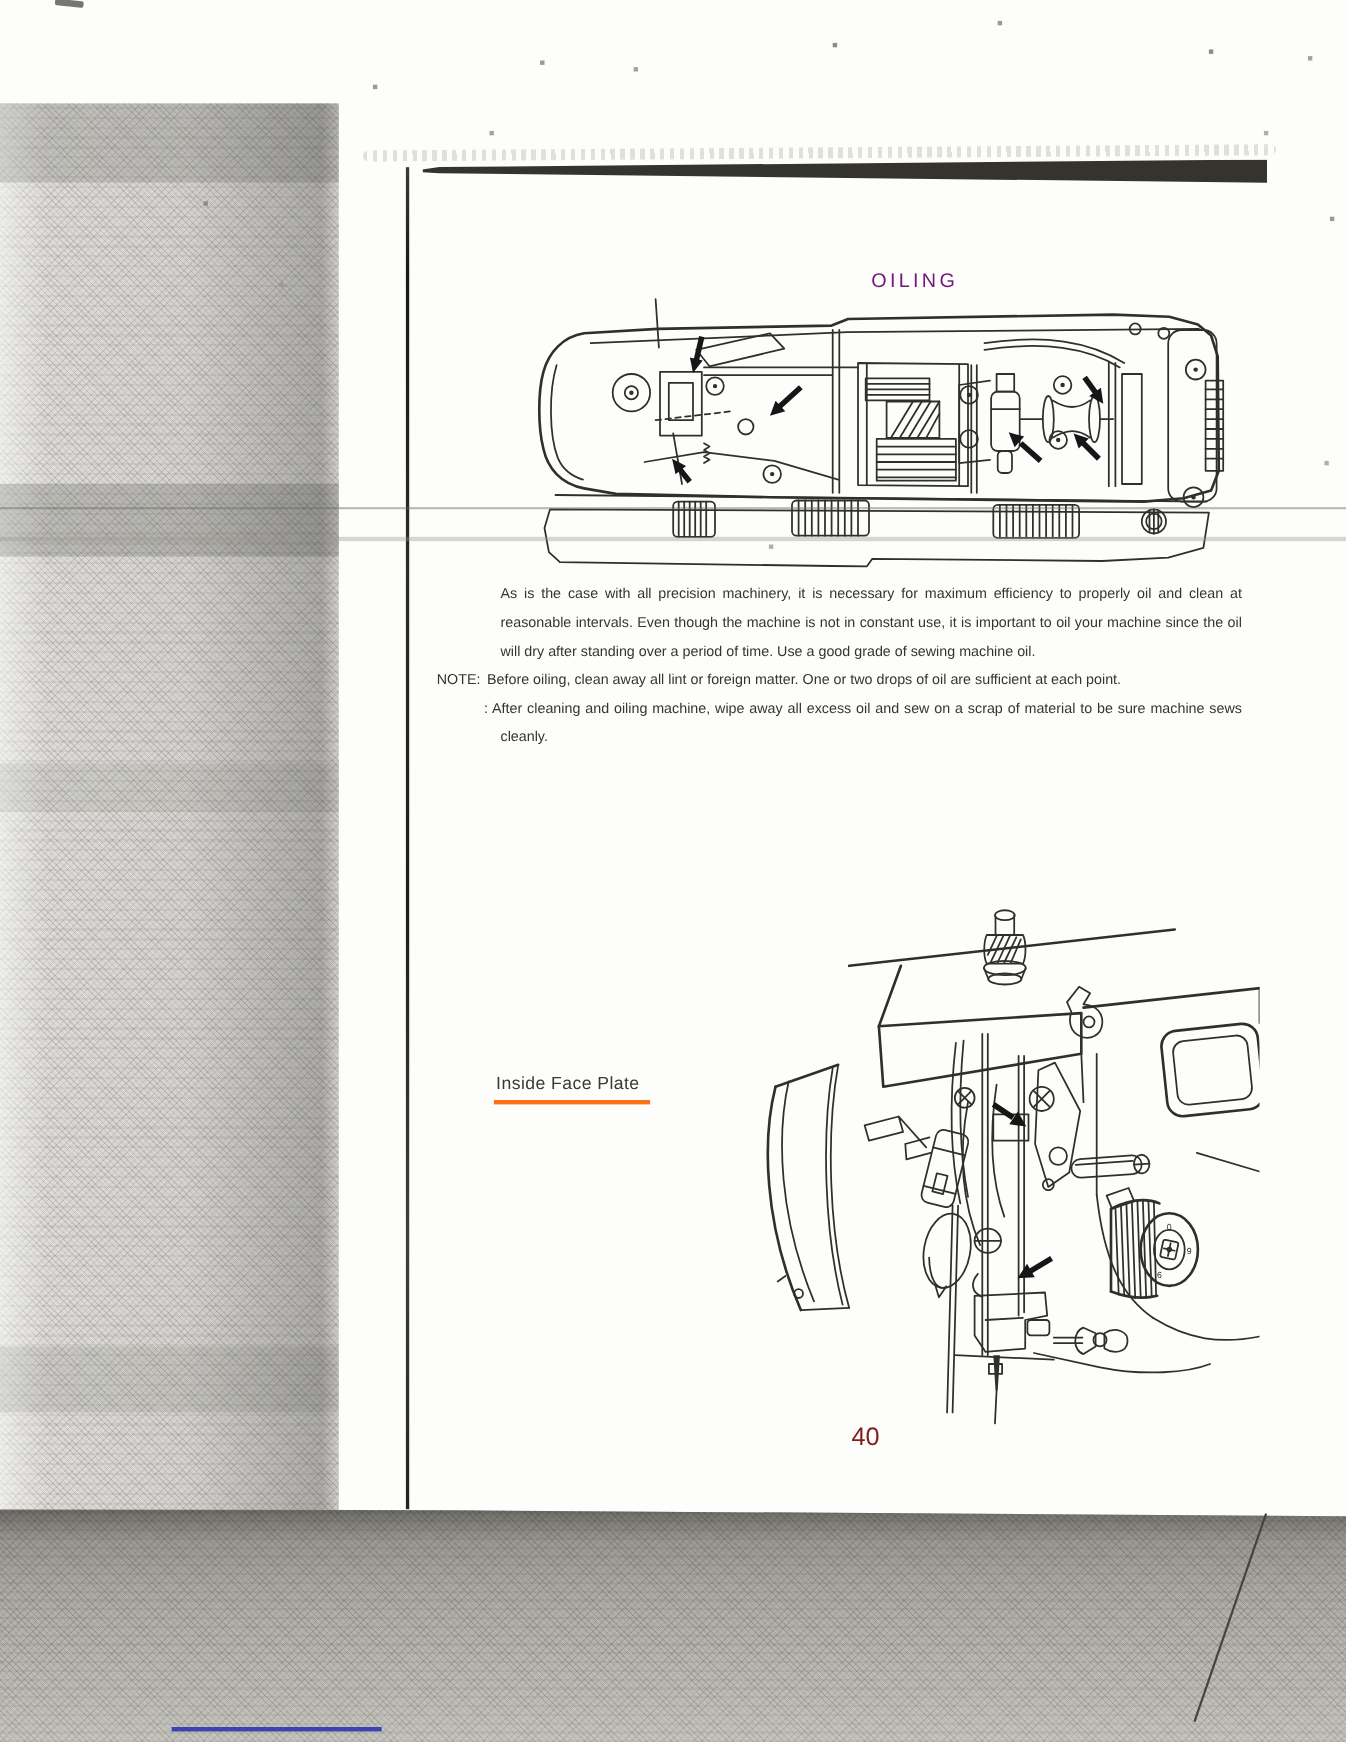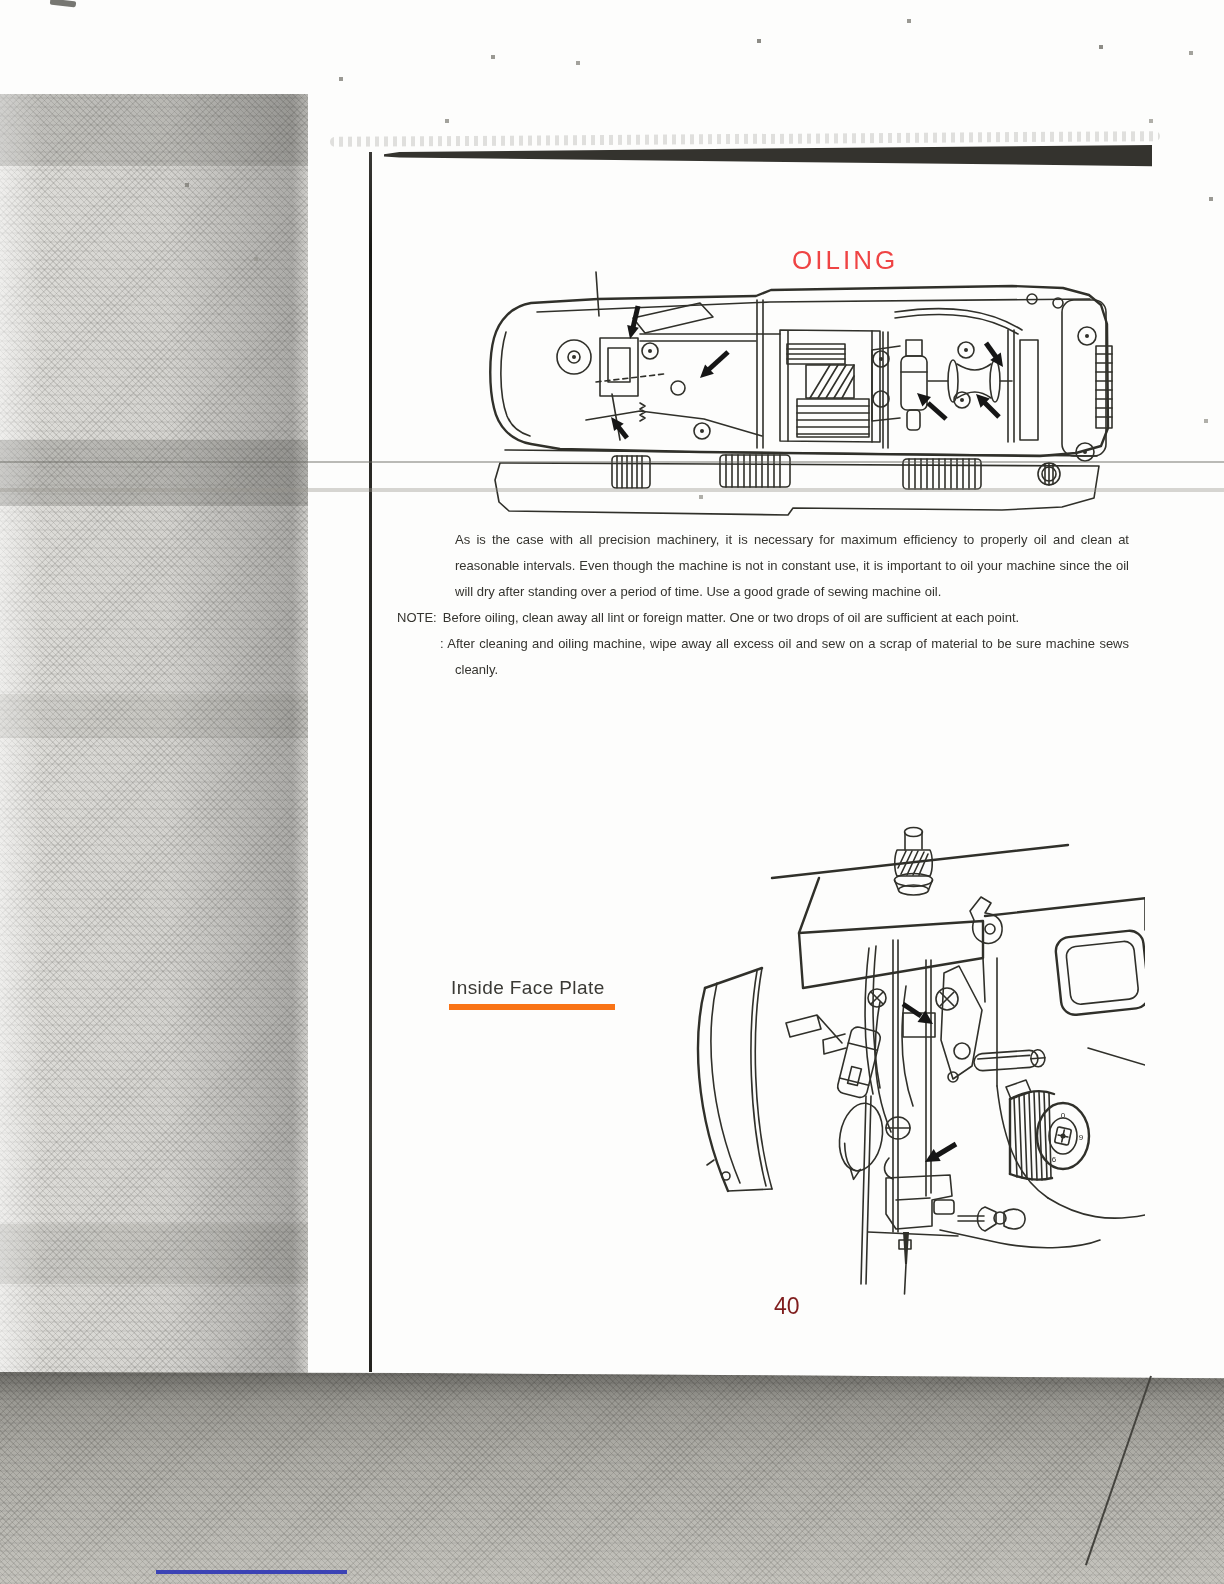--- a/index.html
+++ b/index.html
@@ -67,37 +67,37 @@
       186px 184px 0 1px #8d8c86, 492px 56px 0 1px #9a9993, 577px 62px 0 1px #a3a29c,
       758px 40px 0 1px #8d8c86, 908px 20px 0 1px #9a9993, 1100px 46px 0 1px #8d8c86,
       1190px 52px 0 1px #a3a29c, 1210px 198px 0 1px #9a9993, 446px 120px 0 1px #a3a29c,
       340px 78px 0 1px #9a9993, 1150px 120px 0 1px #b0afa9, 255px 258px 0 1px #9a9993,
       700px 496px 0 1px #b0afa9, 1205px 420px 0 1px #b0afa9;
   }
   
   .content{z-index:3;}
   #page-title{
     position:absolute; left:792px; top:245px; z-index:3;
-    font-size:26px; letter-spacing:3px; color:#ef4444;
+    font-size:18px; letter-spacing:3px; color:#701a75;
   }
   #fig-top{position:absolute; left:478px; top:270px; z-index:3;}
   #fig-bottom{position:absolute; left:683px; top:812px; z-index:3;}
   #text-block{
     position:absolute; left:455px; top:527px; width:674px; z-index:3;
     font-size:13px; line-height:26px; text-align:justify;
   }
   #text-block p{margin:0;}
   #note-p1{margin-left:58px; text-indent:-58px;}
   #note-label{padding-right:6px;}
   #note-p2{margin-left:58px;}
   #note-p3{margin-left:68px; text-indent:-15px;}
   #face-heading{
     position:absolute; left:449px; top:977px; z-index:3;
-    font-size:19px; color:#3a3934; letter-spacing:0.4px;
-    padding:0 10px 5px 2px; border-bottom:6px solid #f97316;
+    font-size:16px; color:#3a3934; letter-spacing:0.4px;
+    padding:0 10px 5px 2px; border-bottom:4px solid #f97316;
   }
   #face-text{
     position:absolute; left:449px; top:1024px; z-index:3;
     font-size:17px; line-height:31px;
   }
   #face-text span{display:block;}
   #page-number{
     position:absolute; left:774px; top:1293px; z-index:3;
     font-family:Liberation Sans, sans-serif; font-size:23px; color:#7f1d1d;text-align:center;
   }

